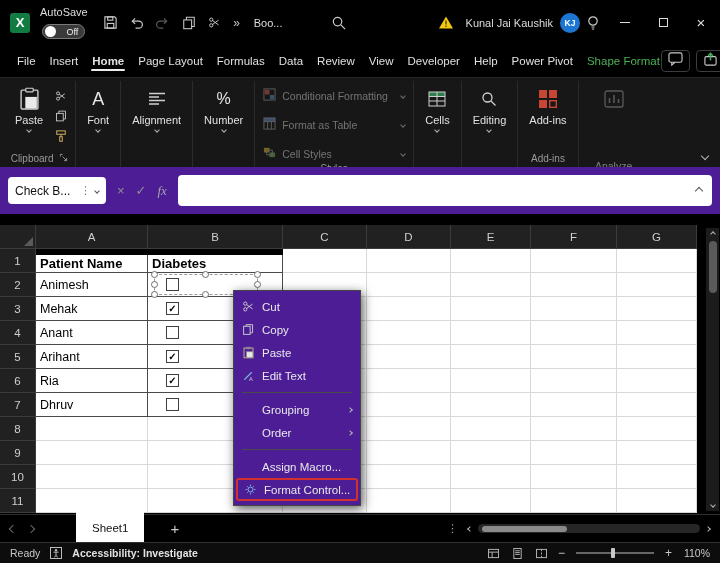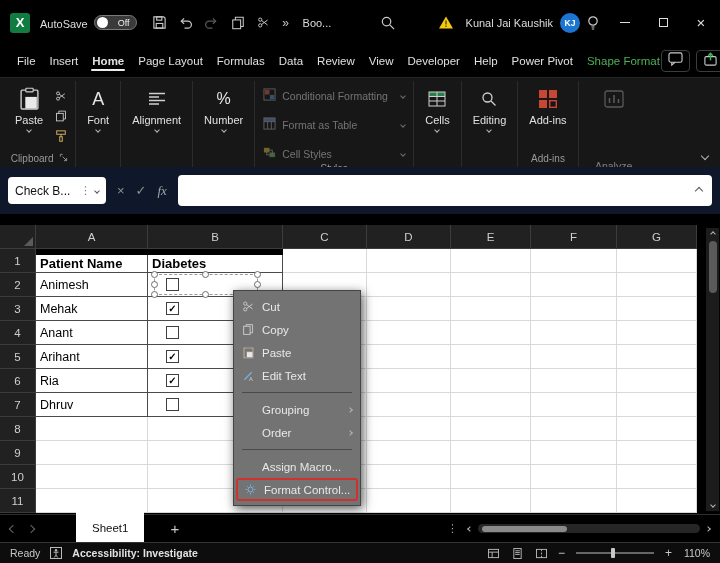--- a/index.html
+++ b/index.html
@@ -10,21 +10,21 @@
 .chev.up{transform:rotate(-135deg);}
 .chev.r{transform:rotate(-45deg);}
 .chev.l{transform:rotate(135deg);}
 .chev.sm{width:4px;height:4px;}
 .chev.dk{border-color:#555;}
 .chev.dim{border-color:#666;}
 
 
 .titlebar{position:absolute;top:0;left:0;right:0;height:45px;display:flex;align-items:center;padding-left:10px;background:#000;}
 .xl-logo{width:20px;height:20px;background:#107C41;border-radius:3px;color:#fff;font-size:13px;font-weight:bold;display:flex;align-items:center;justify-content:center;margin-right:10px;flex:none;}
-.autosave{display:flex;align-items:flex-end;gap:6px;margin-right:10px;}
+.autosave{display:flex;align-items:center;gap:6px;margin-right:10px;flex-direction:column;}
 .as-label{font-size:11px;color:#ddd;}
 .as-pill{display:flex;align-items:center;gap:10px;background:#3a3a3a;border:1px solid #7a7a7a;border-radius:9px;padding:1px 6px 1px 2px;}
 .as-knob{width:11px;height:11px;border-radius:50%;background:#fff;}
 .as-state{font-size:9px;color:#eee;}
 .tb-btn{display:inline-flex;align-items:center;justify-content:center;width:24px;height:26px;margin:0 1px;flex:none;}
 .tb-btn.dim{opacity:.45;}
 .tb-more{font-size:12px;color:#c9c9c9;width:16px;}
 .doc-title{font-size:11px;color:#ddd;margin:0 8px;}
 .search-btn{margin-left:36px;}
 .user-name{font-size:11px;color:#ddd;margin:0 7px;white-space:nowrap;}
@@ -57,21 +57,21 @@
 .pct{font-size:16px;color:#e6e6e6;}
 .smallcol{display:flex;flex-direction:column;gap:5px;margin-left:3px;padding-top:5px;}
 .smallbtn{width:18px;height:15px;display:flex;align-items:center;justify-content:center;}
 .styles-col{display:flex;flex-direction:column;gap:10px;padding-top:3px;width:148px;opacity:.55;}
 .stylebtn{display:flex;align-items:center;gap:6px;font-size:10.5px;color:#bdbdbd;padding:2px 3px;white-space:nowrap;}
 .stylebtn .chev{margin-left:auto;}
 .analyze-lbl{width:48px;text-align:center;line-height:1.15;font-size:10.5px;color:#e0e0e0;}
 .collapse-chev{position:absolute;right:12px;bottom:8px;}
 
 
-.formulabar{position:absolute;top:167px;left:0;right:0;height:47px;background:#0f172a;display:flex;align-items:center;padding:0 8px;gap:5px;}
+.formulabar{position:absolute;top:167px;left:0;right:0;height:47px;background:#4c1d95;display:flex;align-items:center;padding:0 8px;gap:5px;}
 .namebox{width:98px;height:27px;background:#fff;border-radius:4px;display:flex;align-items:center;padding:0 7px;gap:4px;color:#111;font-size:12px;flex:none;}
 .nb-dots{color:#777;font-size:11px;margin-left:auto;}
 .fb-icons{display:flex;gap:11px;align-items:center;color:#8f8f8f;font-size:13px;margin:0 6px;flex:none;}
 .fb-fx{font-style:italic;font-family:"Liberation Serif",serif;font-size:13px;color:#a5a5a5;}
 .formula-input{flex:1;height:31px;background:#fff;border-radius:4px;position:relative;}
 .formula-input .chev{position:absolute;right:10px;top:13px;}
 
 
 .sheet-area{position:absolute;top:225px;left:0;width:720px;height:289px;background:#000;}
 .col-row{display:flex;height:24px;}
@@ -87,21 +87,21 @@
 .cb{width:13px;height:13px;background:#fff;border:1.5px solid #3f3f3f;margin-left:14px;font-size:10px;font-weight:bold;display:flex;align-items:center;justify-content:center;color:#000;line-height:1;z-index:4;}
 .selbox{position:absolute;left:6px;top:1px;width:104px;height:21px;border:1px dashed #9a9a9a;z-index:3;}
 .hd{position:absolute;width:7px;height:7px;border-radius:50%;background:#fff;border:1px solid #6e6e6e;}
 .hd.tl{left:-4px;top:-4px;}.hd.tm{left:calc(50% - 4px);top:-4px;}.hd.tr{right:-4px;top:-4px;}
 .hd.ml{left:-4px;top:calc(50% - 4px);}.hd.mr{right:-4px;top:calc(50% - 4px);}
 .hd.bl{left:-4px;bottom:-4px;}.hd.bm{left:calc(50% - 4px);bottom:-4px;}.hd.br{right:-4px;bottom:-4px;}
 .vscroll{position:absolute;right:1px;top:228px;width:13px;height:283px;background:#1c1c1c;display:flex;flex-direction:column;align-items:center;padding:4px 0;}
 .vthumb{width:8px;height:52px;background:#5a5a5a;border-radius:4px;margin-top:5px;}
 
 
-.ctx{position:absolute;left:233px;top:290px;width:128px;background:#737373;border:1px solid #454545;box-shadow:2px 3px 10px rgba(0,0,0,.65);padding:4px 0;z-index:20;}
+.ctx{position:absolute;left:233px;top:290px;width:128px;background:#4c1d95;border:1px solid #454545;box-shadow:2px 3px 10px rgba(0,0,0,.65);padding:4px 0;z-index:20;}
 .cm-item{display:flex;align-items:center;height:23px;padding:0 8px 0 6px;gap:6px;}
 .cm-ic{width:16px;height:16px;display:flex;align-items:center;justify-content:center;flex:none;}
 .cm-lb{font-size:11.5px;color:#e8e8e8;flex:1;white-space:nowrap;}
 .cm-sep{height:1px;background:#4a4a4a;margin:5px 8px;}
 .cm-item.hl{box-shadow:inset 0 0 0 2px #d0312e;border-radius:3px;margin:0 2px;}
 
 
 .tabbar{position:absolute;top:514px;left:0;right:0;height:28px;background:#000;border-top:1px solid #2e2e2e;display:flex;align-items:center;padding:0 10px;}
 .tabnav{margin-right:14px;}
 .sheet-tab{height:38px;background:#fff;color:#111;font-size:11.5px;display:flex;align-items:center;padding:0 16px;margin-left:28px;border-bottom:2px solid #fca5a5;}

